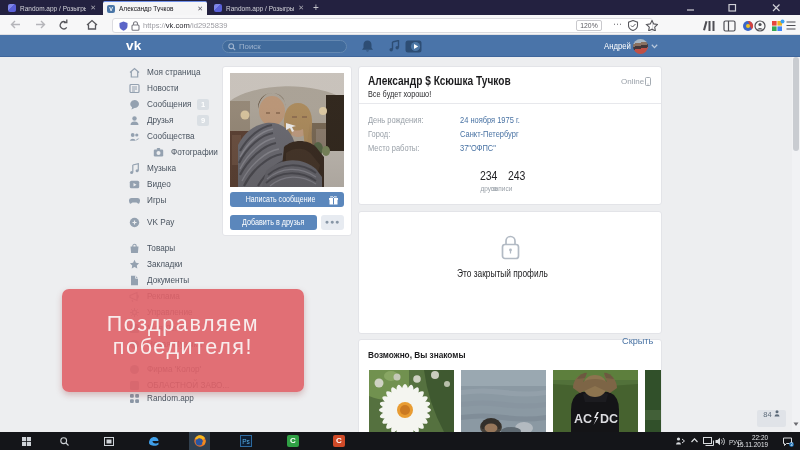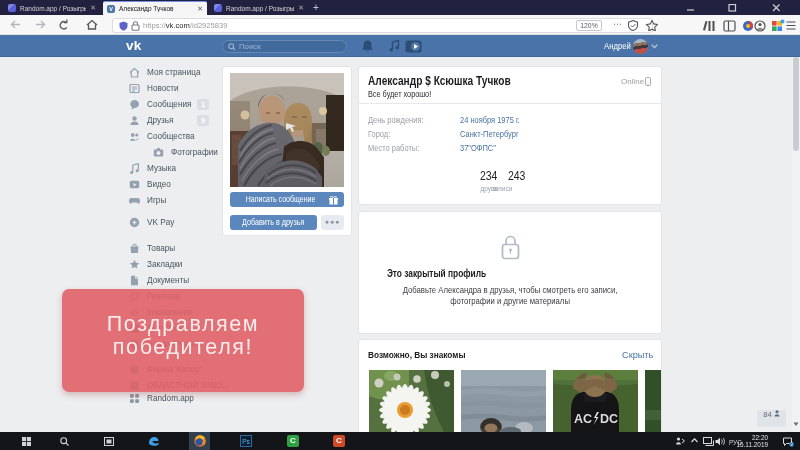--- a/index.html
+++ b/index.html
@@ -277,26 +277,25 @@
   <div class="abs" style="left:506px;top:168px;width:40px;text-align:left;font-size:12.8px;color:#232326;"><span class="sxc" style="transform:scaleX(0.82);">243</span></div>
   <div class="abs" style="left:482px;top:184px;width:40px;text-align:center;font-size:7.6px;color:#99a0a8;"><span class="sxc" style="transform:scaleX(0.85);">записи</span></div>
 
   <div class="card" style="left:358px;top:211px;width:304px;height:123px;"></div>
   <svg class="abs" style="left:498px;top:234px;" width="25" height="27" viewBox="0 0 25 27">
     <rect x="4.5" y="10.5" width="16" height="14" rx="2.5" fill="none" stroke="#b2bac4" stroke-width="1.7"></rect>
     <path d="M8 10.5 V7 a4.5 4.5 0 0 1 9 0 v3.5" fill="none" stroke="#b2bac4" stroke-width="1.7"></path>
     <circle cx="12.5" cy="16" r="1.4" fill="#b2bac4"></circle>
       <rect x="11.9" y="16.5" width="1.2" height="3" fill="#b2bac4"></rect>
   </svg>
-  <div class="abs" style="left:376px;top:268px;width:304px;text-align:left;font-size:10.2px;font-weight:bold;color:#1d1d1f;"><span class="sxc" style="transform:scaleX(0.82);">Это закрытый профиль</span></div>
-  <div class="abs" style="left:358px;top:285px;width:304px;text-align:center;font-size:8.8px;color:#3c3c40;line-height:11px;"><span class="sxc" style="transform:scaleX(0.88);">Добавьте Александра в друзья, чтобы смотреть его записи,<br>фотографии и другие материалы</span></div>
+  <div class="abs" style="left:350px;top:268px;width:304px;text-align:center;font-size:10.2px;font-weight:normal;color:#1d1d1f;"><span class="sxc" style="transform:scaleX(0.82);">Это закрытый профиль</span></div>
 
   <div class="card" style="left:358px;top:339px;width:304px;height:110px;"></div>
   <div class="abs" style="left:368px;top:350px;font-size:9.2px;font-weight:bold;color:#1d1d1f;"><span class="sxl" style="transform:scaleX(0.9);">Возможно, Вы знакомы</span></div>
-  <div class="abs" style="left:622px;top:350px;font-size:9.2px;color:#4872a3;">Скрыть</div>
+  <div class="abs" style="left:622px;top:336px;font-size:9.2px;color:#4872a3;">Скрыть</div>
   <svg class="abs" style="left:369px;top:370px;" width="85" height="62" viewBox="0 0 85 62">
     <rect width="85" height="62" fill="#55713f"></rect>
     <path d="M0 0 h40 v26 q-22 8 -40 0 z" fill="#71914f"></path>
     <path d="M55 0 h30 v62 h-10 q-16-30 -20-62 z" fill="#3f5930"></path>
     <ellipse cx="22" cy="6" rx="7" ry="5" fill="#88a663"></ellipse>
     <circle cx="10" cy="13" r="4.5" fill="#cfd2c3"></circle>
       <circle cx="28" cy="7" r="3.5" fill="#c5c9b8"></circle>
       <circle cx="48" cy="9" r="3.8" fill="#ced1c2"></circle>
       <circle cx="66" cy="5" r="4" fill="#c9ccbd"></circle>
       <circle cx="78" cy="14" r="3" fill="#b8bfaa"></circle>

